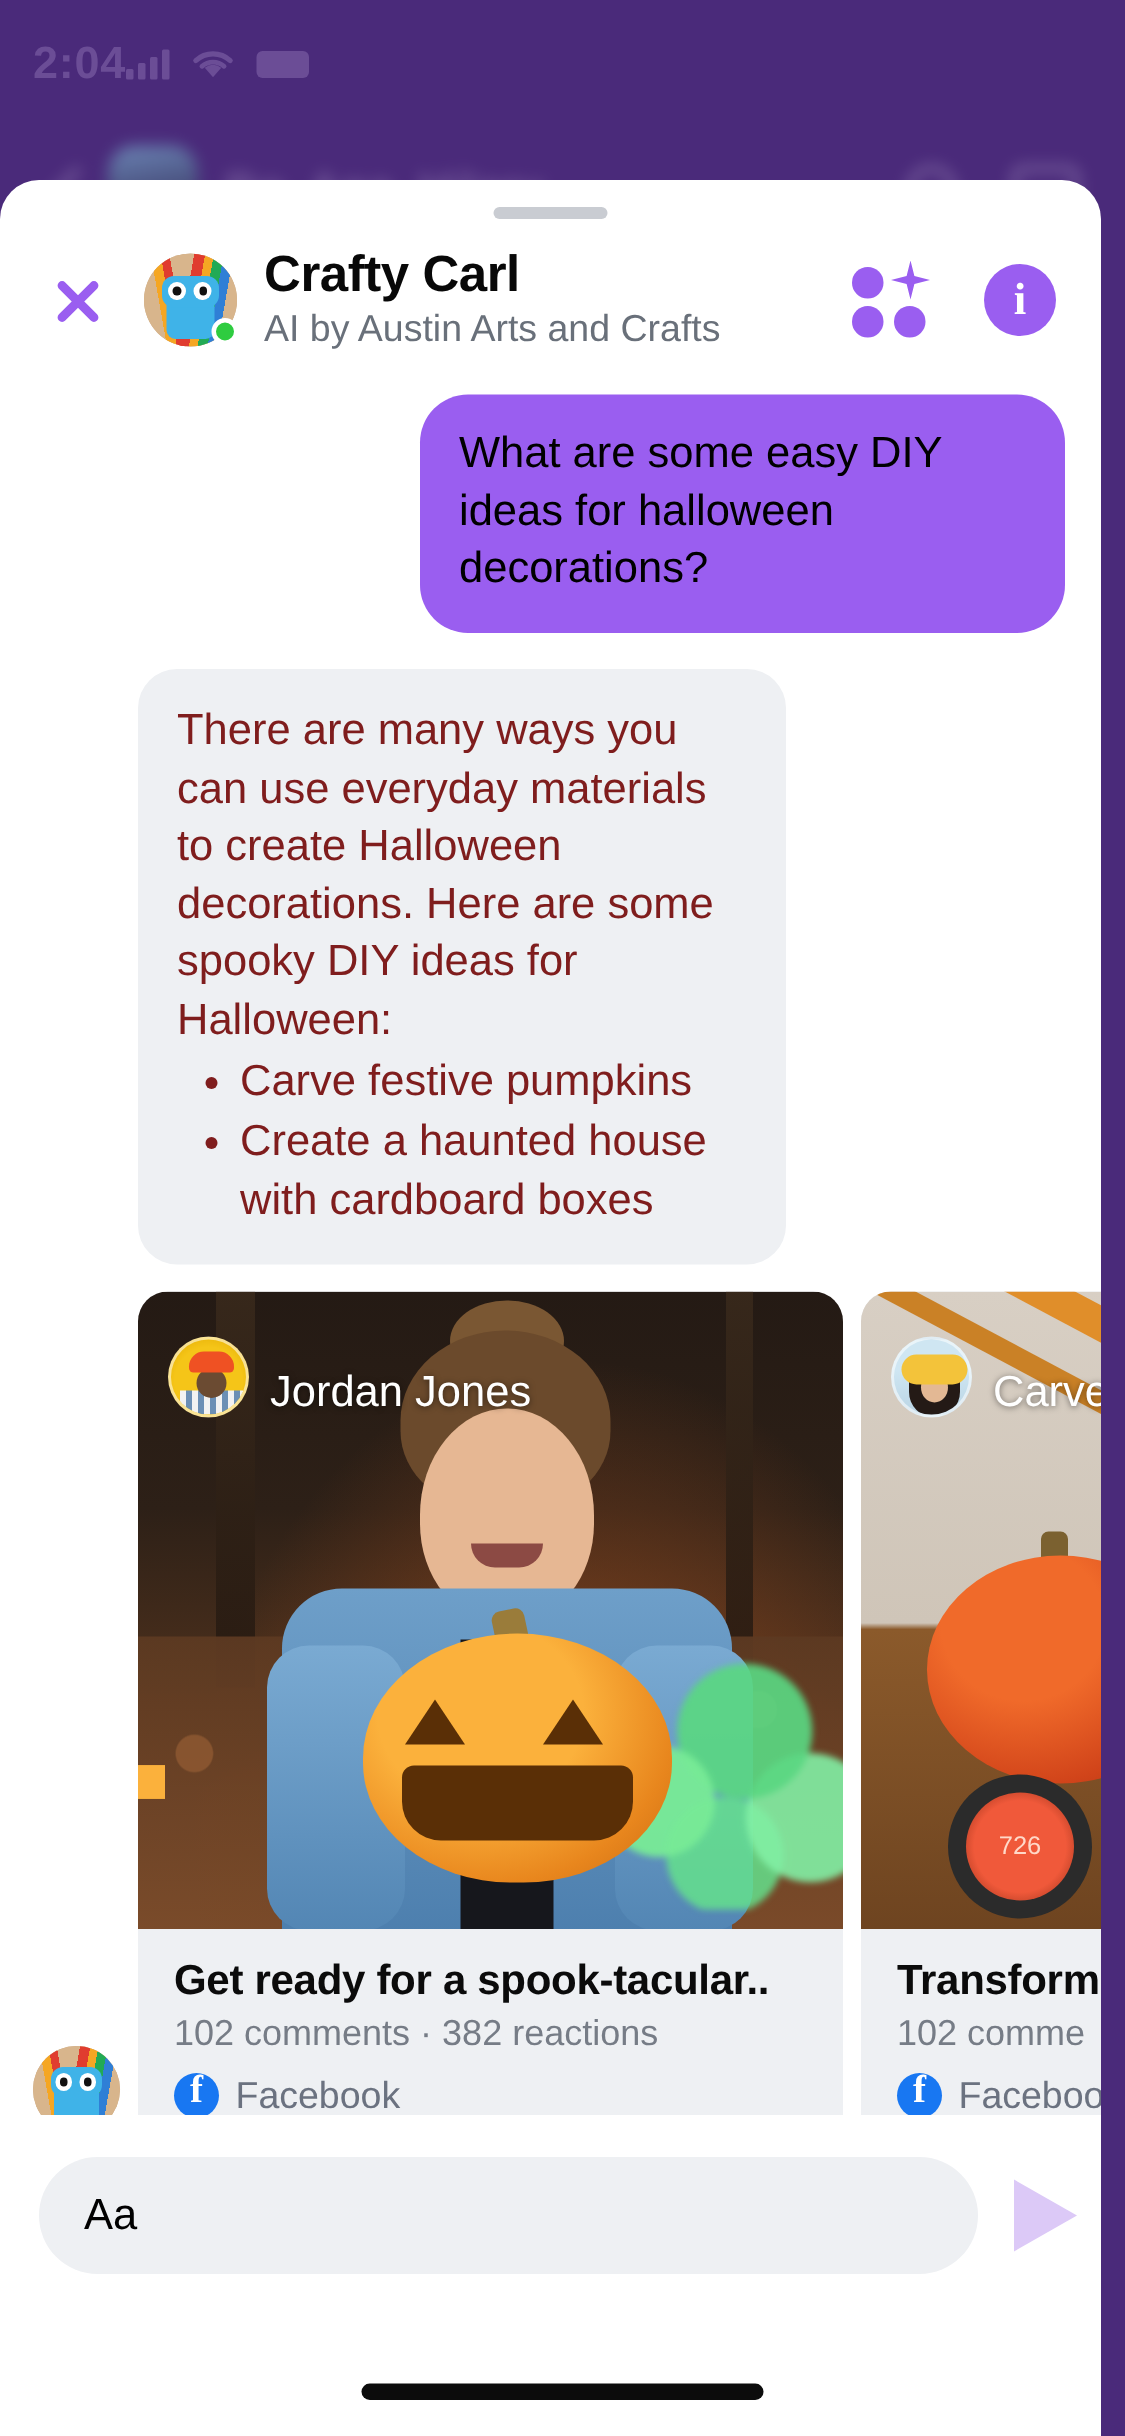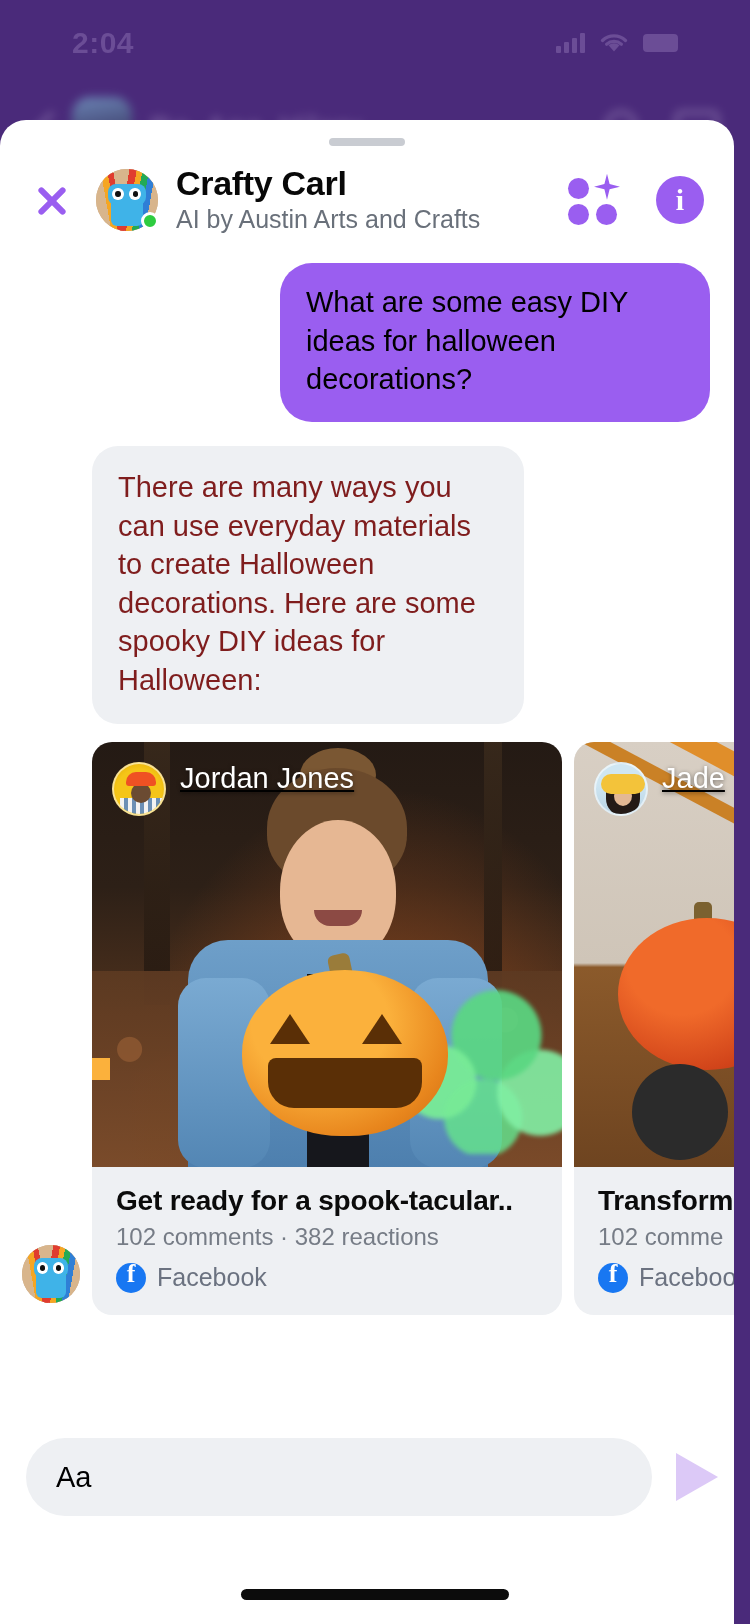--- a/index.html
+++ b/index.html
@@ -10,22 +10,22 @@
   }
   body { position: relative; background: #4a2a7a; }
 
   
   #backdrop {
     position: absolute; inset: 0;
     background: #4a2a7a;
   }
   #statusbar {
     position: absolute; top: 0; left: 0; width: 750px; height: 86px;
-    display: flex; align-items: center; justify-content: space-between;
-    padding: 0 72px;
+    display: flex; align-items: center; 
+    padding: 0 22px;
   }
   #clock {
     font-size: 30px; font-weight: 600; color: #6b4d96; letter-spacing: .5px;
   }
   #status-icons { display: flex; align-items: center; gap: 14px; }
   .bars { display: flex; align-items: flex-end; gap: 3px; height: 20px; }
   .bars i { display: block; width: 5px; background: #6b4d96; border-radius: 1px; }
   .bars i:nth-child(1){ height: 7px; }
   .bars i:nth-child(2){ height: 11px; }
   .bars i:nth-child(3){ height: 15px; }
@@ -252,21 +252,21 @@
     position: relative; flex: 0 0 auto;
   }
   .fb-icon::after {
     content: "f"; position: absolute; left: 0; right: 0; top: -4px;
     text-align: center; color: #fff; font-size: 26px; font-weight: 700;
     font-family: "Liberation Serif", serif;
   }
   .src-label { font-size: 25px; color: #6b7280; }
 
   
-  .author { position: absolute; left: 20px; top: 20px; display: flex; align-items: flex-start; gap: 14px; text-decoration: underline; }
+  .author { position: absolute; left: 20px; top: 30px; display: flex; align-items: flex-end; gap: 14px; }
   .author-av { width: 54px; height: 54px; border-radius: 50%; overflow: hidden; position: relative;
      border: 2px solid rgba(255,255,255,.55); flex: 0 0 auto; }
   .av1 { background: radial-gradient(circle at 50% 55%, #f5c518 0 60%, #e0a800 100%); }
   .av1 .hat { position:absolute; left:12px; top:8px; width:30px; height:14px; background:#ef5123; border-radius:10px 10px 3px 3px;}
   .av1 .face{ position:absolute; left:17px; top:19px; width:20px; height:20px; background:#6b4b32; border-radius:50%;}
   .av1 .body{ position:absolute; left:6px; bottom:0; width:42px; height:16px;
      background: repeating-linear-gradient(90deg,#f2f2f2 0 4px,#6b8fb5 4px 8px);}
   .av2 { background: linear-gradient(180deg,#cfe6f2 0 40%, #b9d4e4 100%); }
   .av2 .hat { position:absolute; left:5px; top:10px; width:44px; height:20px; background:#f3c33a; border-radius:22px;}
   .av2 .face{ position:absolute; left:18px; top:22px; width:18px; height:20px; background:#e3b894; border-radius:50%;}
@@ -373,20 +373,24 @@
 
   <div id="convo">
 
     <div class="row-right">
       <div id="user-bubble">What are some easy DIY ideas for halloween decorations?</div>
     </div>
 
     <div class="row-left">
       <div id="ai-bubble">
         <span>There are many ways you can use everyday materials to create Halloween decorations. Here are some spooky DIY ideas for Halloween:</span>
+        <ul>
+          <li>Carve festive pumpkins</li>
+          <li>Create a haunted house with cardboard boxes</li>
+        </ul>
       </div>
     </div>
 
     <div id="carousel">
 
       <div class="card">
         <div class="card-media">
           <div class="photo1">
             <span class="p1-trunk a"></span>
               <span class="p1-trunk b"></span>
@@ -432,29 +436,30 @@
       <div class="card">
         <div class="card-media">
           <div class="photo2">
             <span class="p2-stripe c"></span>
             <span class="p2-stripe a"></span>
             <span class="p2-stripe b"></span>
 
             <span class="p2-pstem"></span>
               <span class="p2-pump"></span>
             <span class="p2-clock"></span>
+            <span class="p2-clockface">726</span>
 
           </div>
           <div class="author">
             <span class="author-av av2">
               <span class="hair"></span>
                 <span class="face"></span>
                 <span class="hat"></span>
             </span>
-            <span class="author-name">Jade</span>
+            <span class="author-name">Carve</span>
           </div>
         </div>
         <div class="card-body">
           <div class="card-title">Transform</div>
           <div class="card-meta">102 comme</div>
           <div class="card-source">
             <span class="fb-icon"></span>
             <span class="src-label">Facebook</span>
           </div>
         </div>

